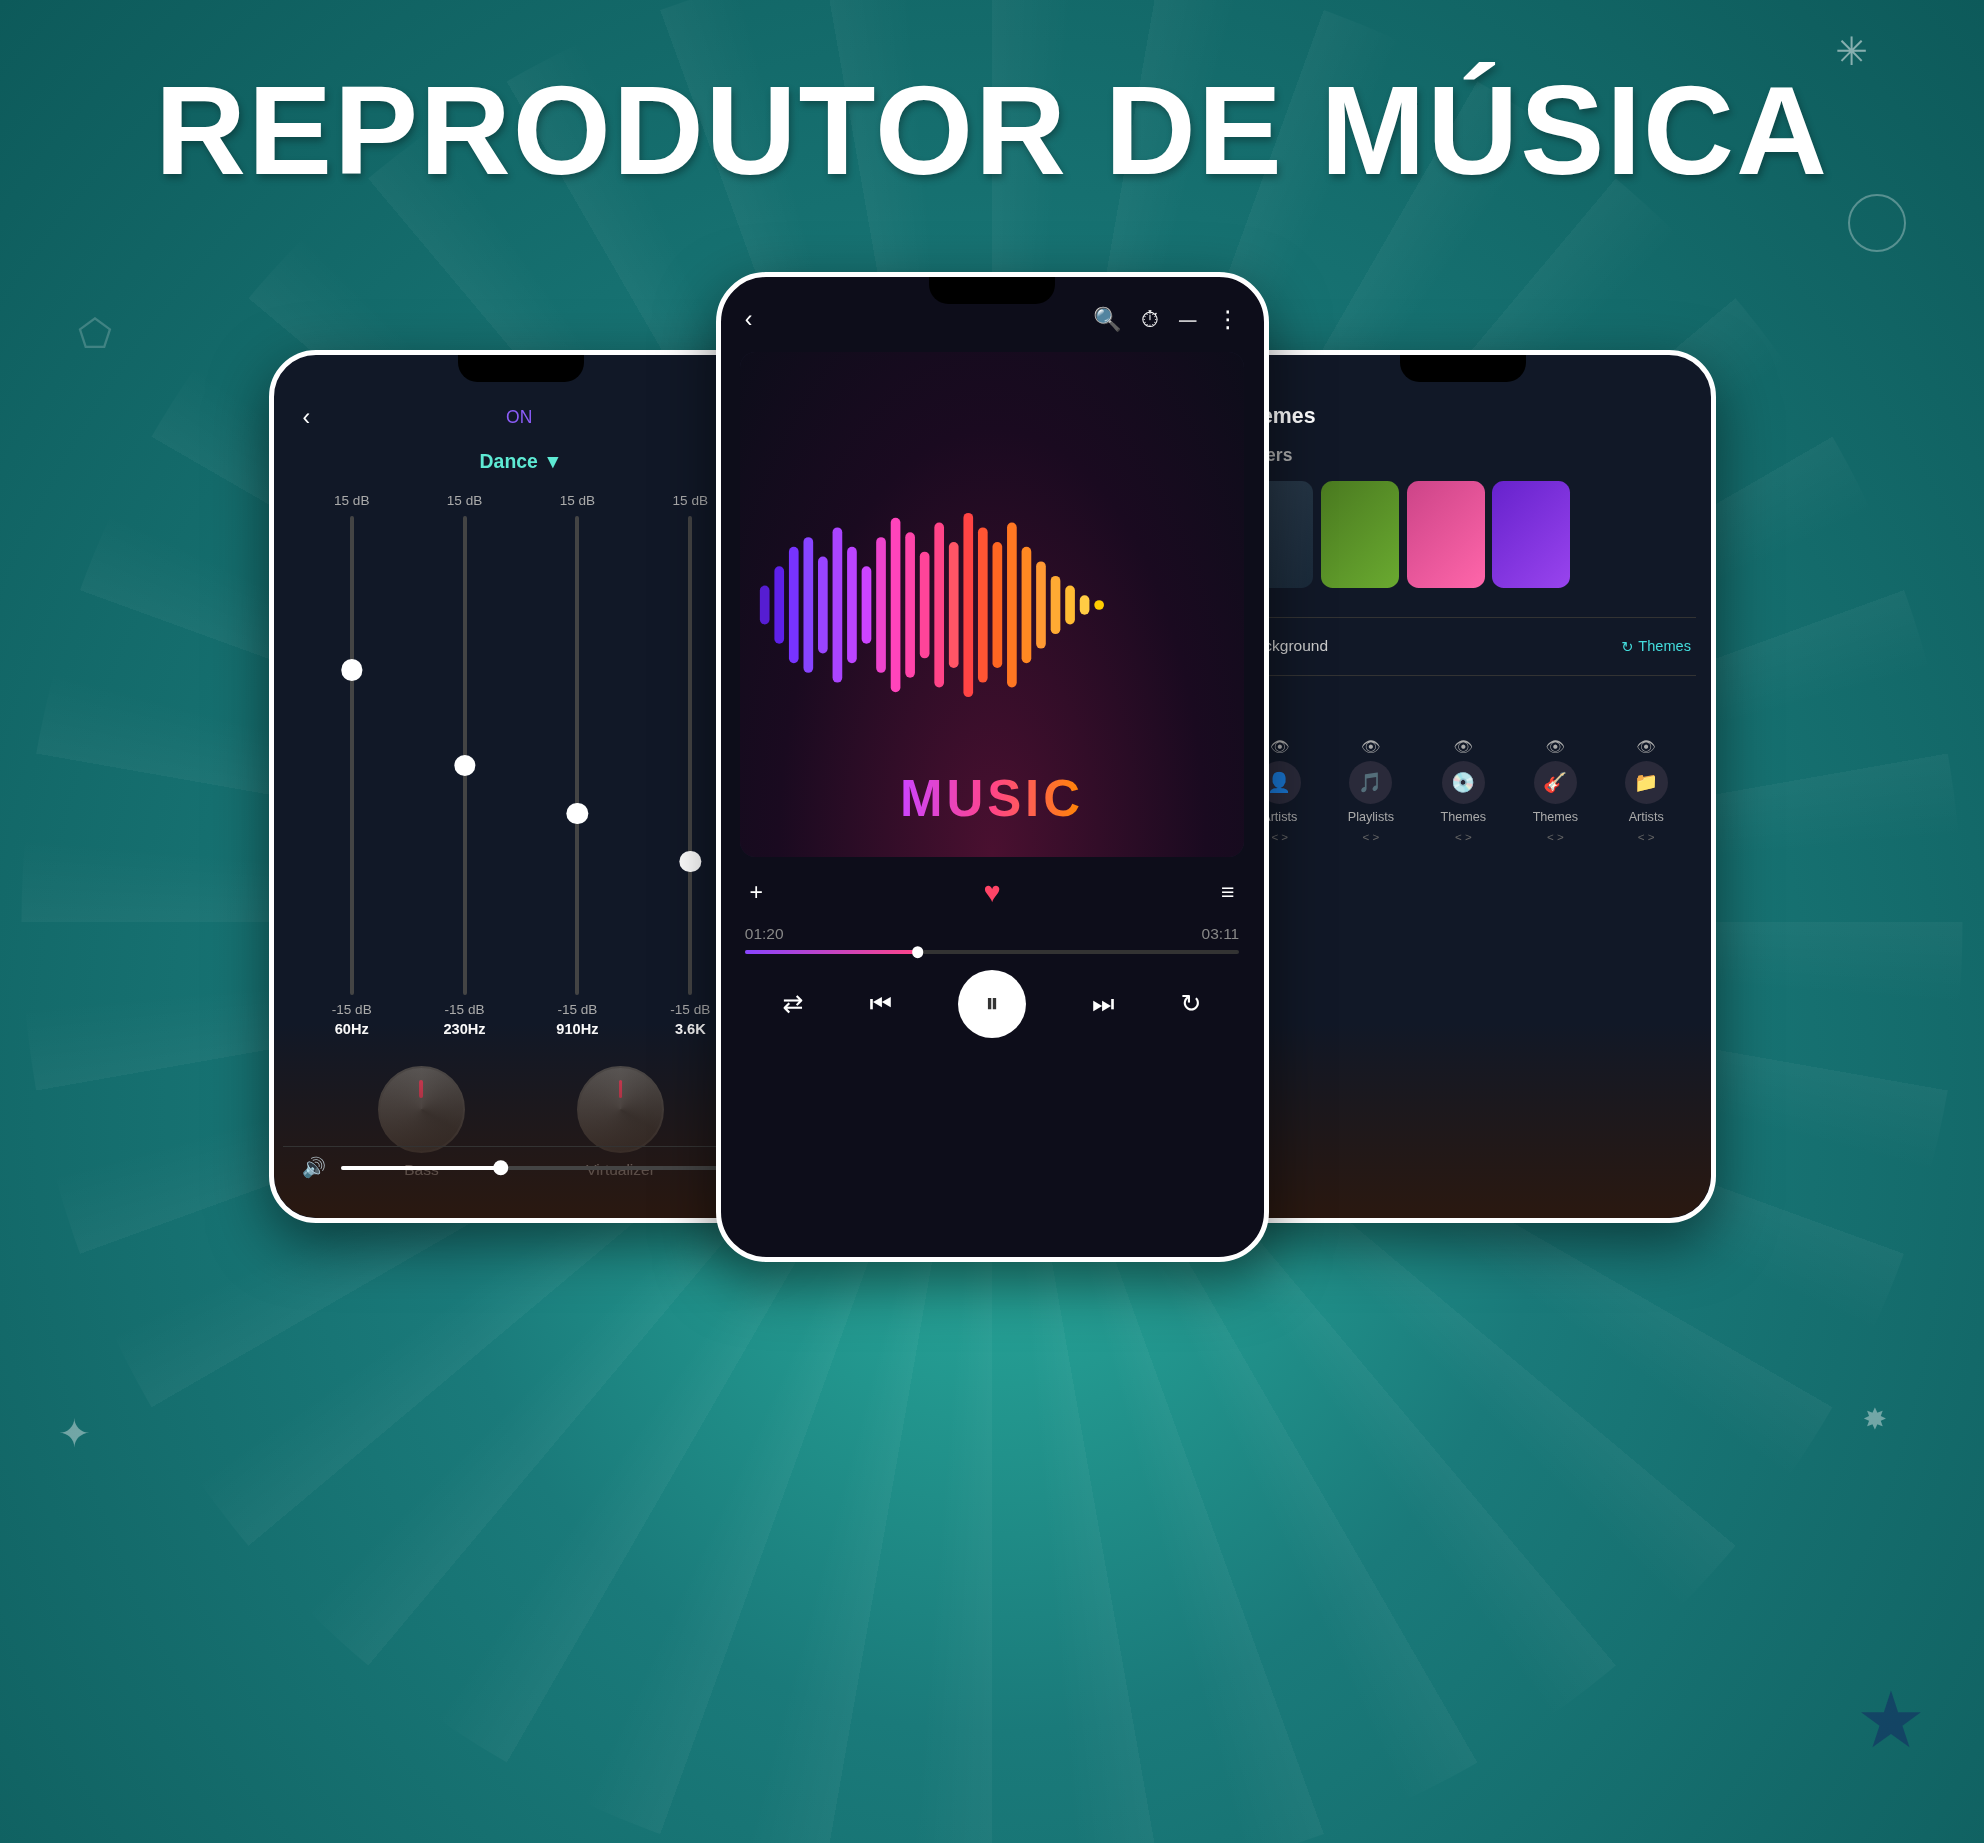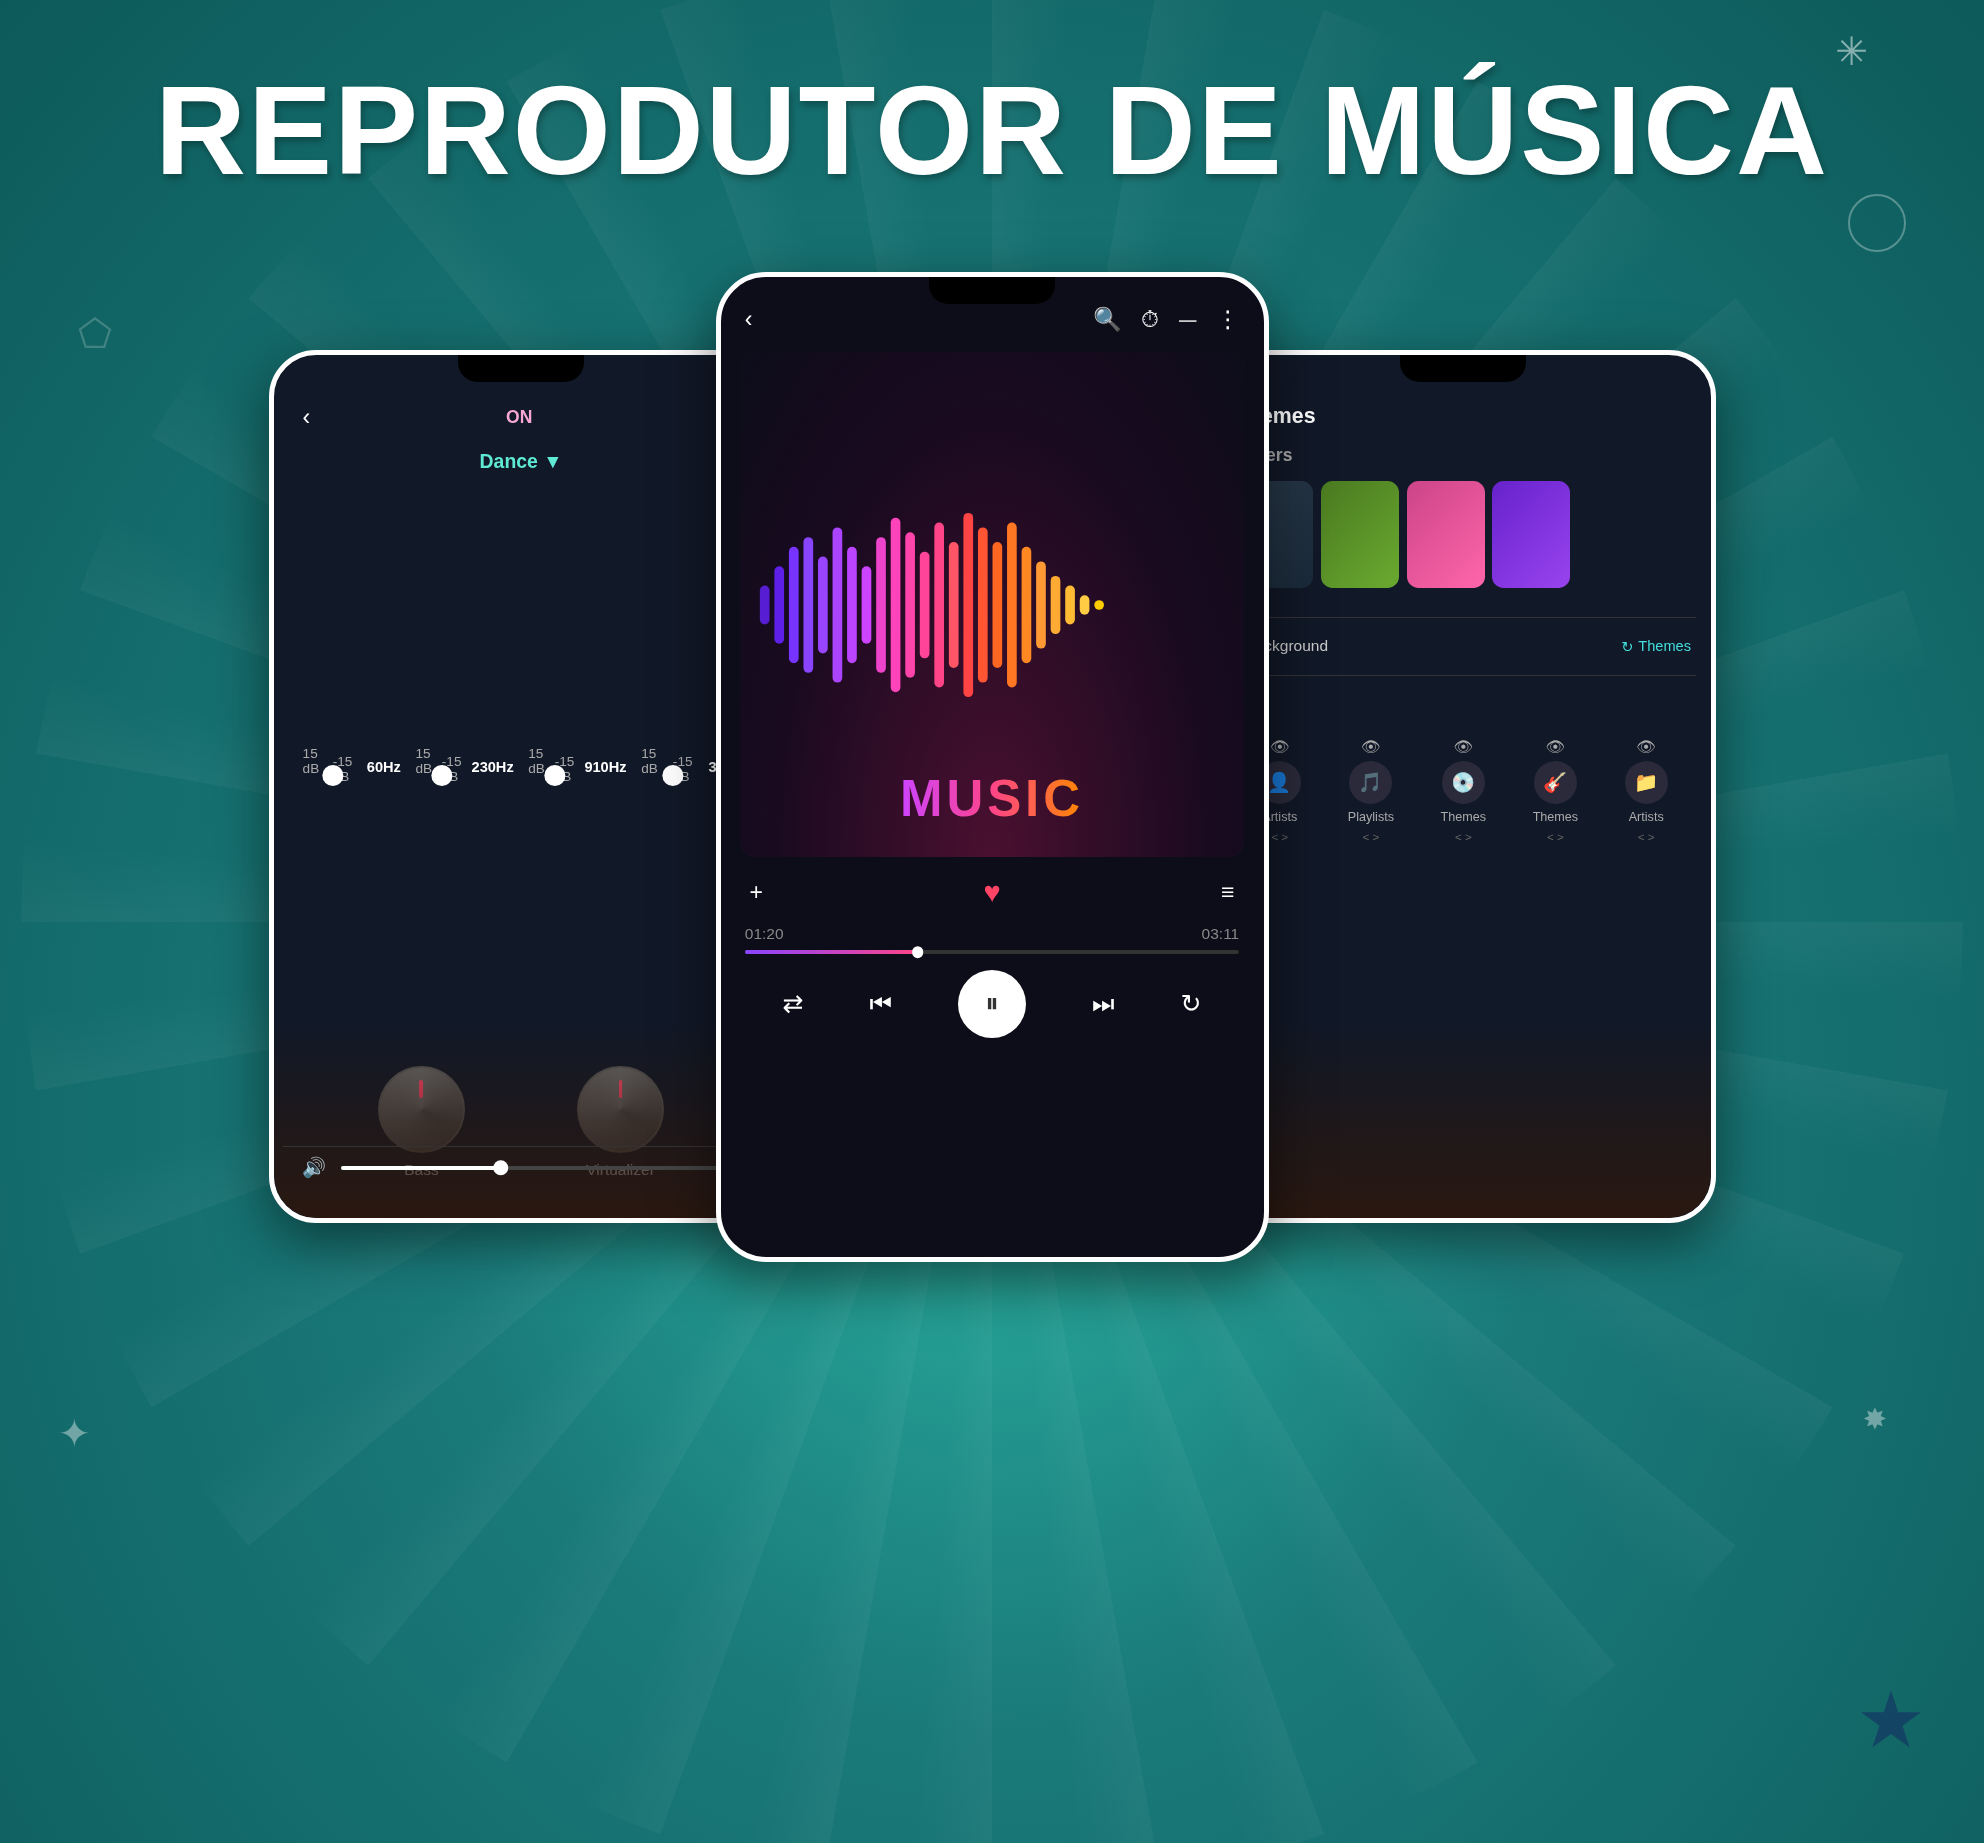--- a/index.html
+++ b/index.html
@@ -143,23 +143,23 @@
       margin-bottom: 19.4px;
       padding: 0 9.7px;
     }
 
     .eq-back {
       color: white;
       font-size: 23px;
     }
 
     .eq-on {
-      color: #f9a8d4;
+      color: #8b5cf6;
       font-size: 17.5px;
-      font-weight: bold;
+      font-weight: normal;
     }
 
     .eq-preset {
       text-align: center;
       margin-bottom: 19.4px;
     }
 
     .eq-preset-label {
       color: #5eead4;
       font-size: 19.4px;
@@ -170,21 +170,21 @@
       display: flex;
       justify-content: space-around;
       align-items: stretch;
       flex: 1;
       padding: 0 9.7px;
       gap: 14.6px;
     }
 
     .eq-slider-col {
       display: flex;
-      flex-direction: row;
+      flex-direction: column;
       align-items: center;
       flex: 1;
     }
 
     .eq-db-top {
       color: #aaa;
       font-size: 13.6px;
       margin-bottom: 7.8px;
     }
 

